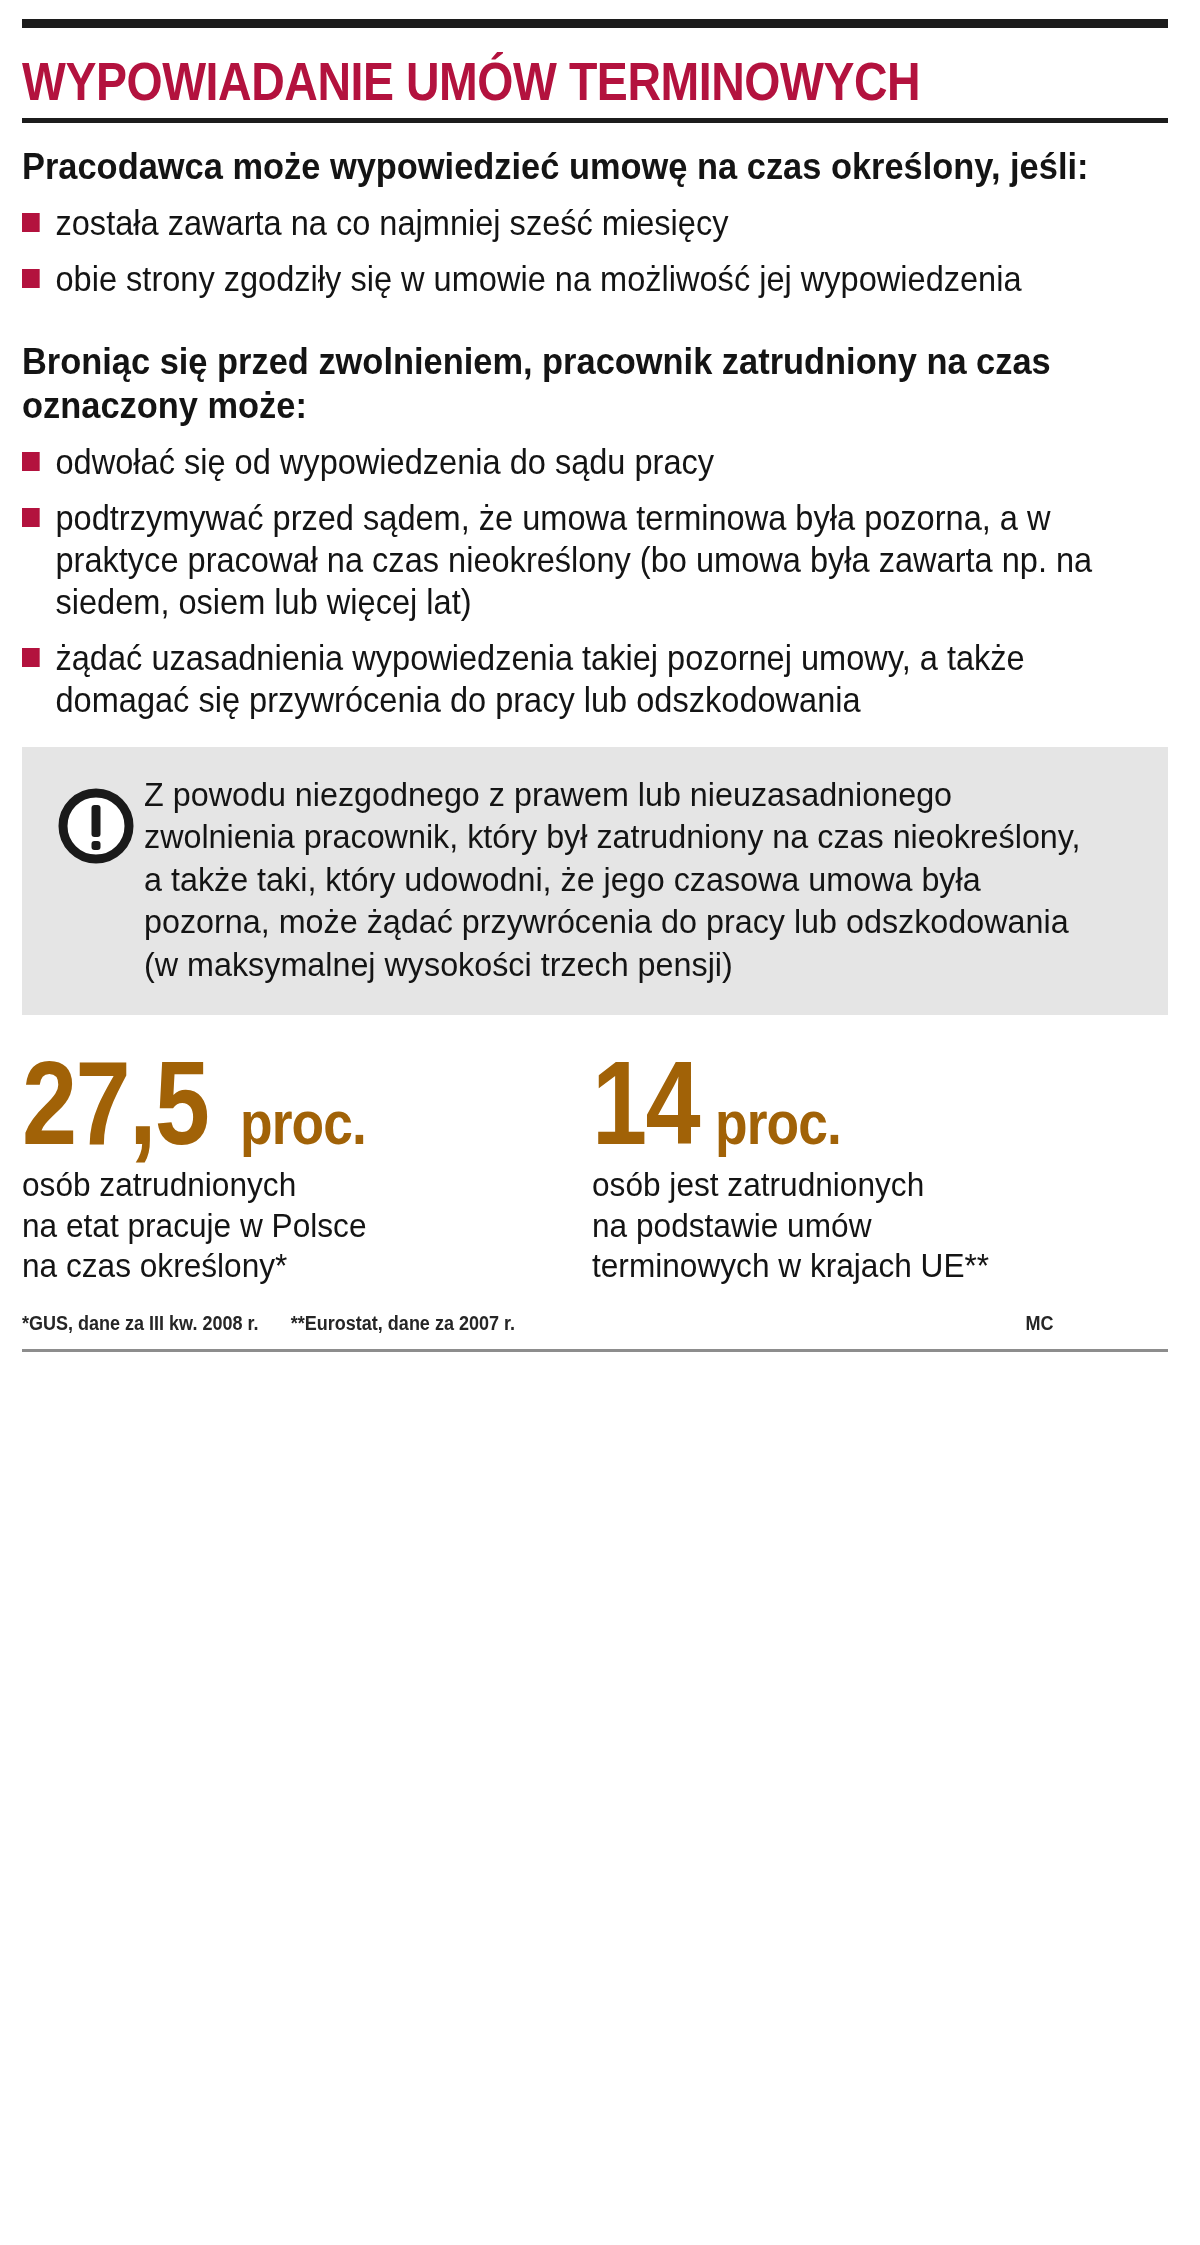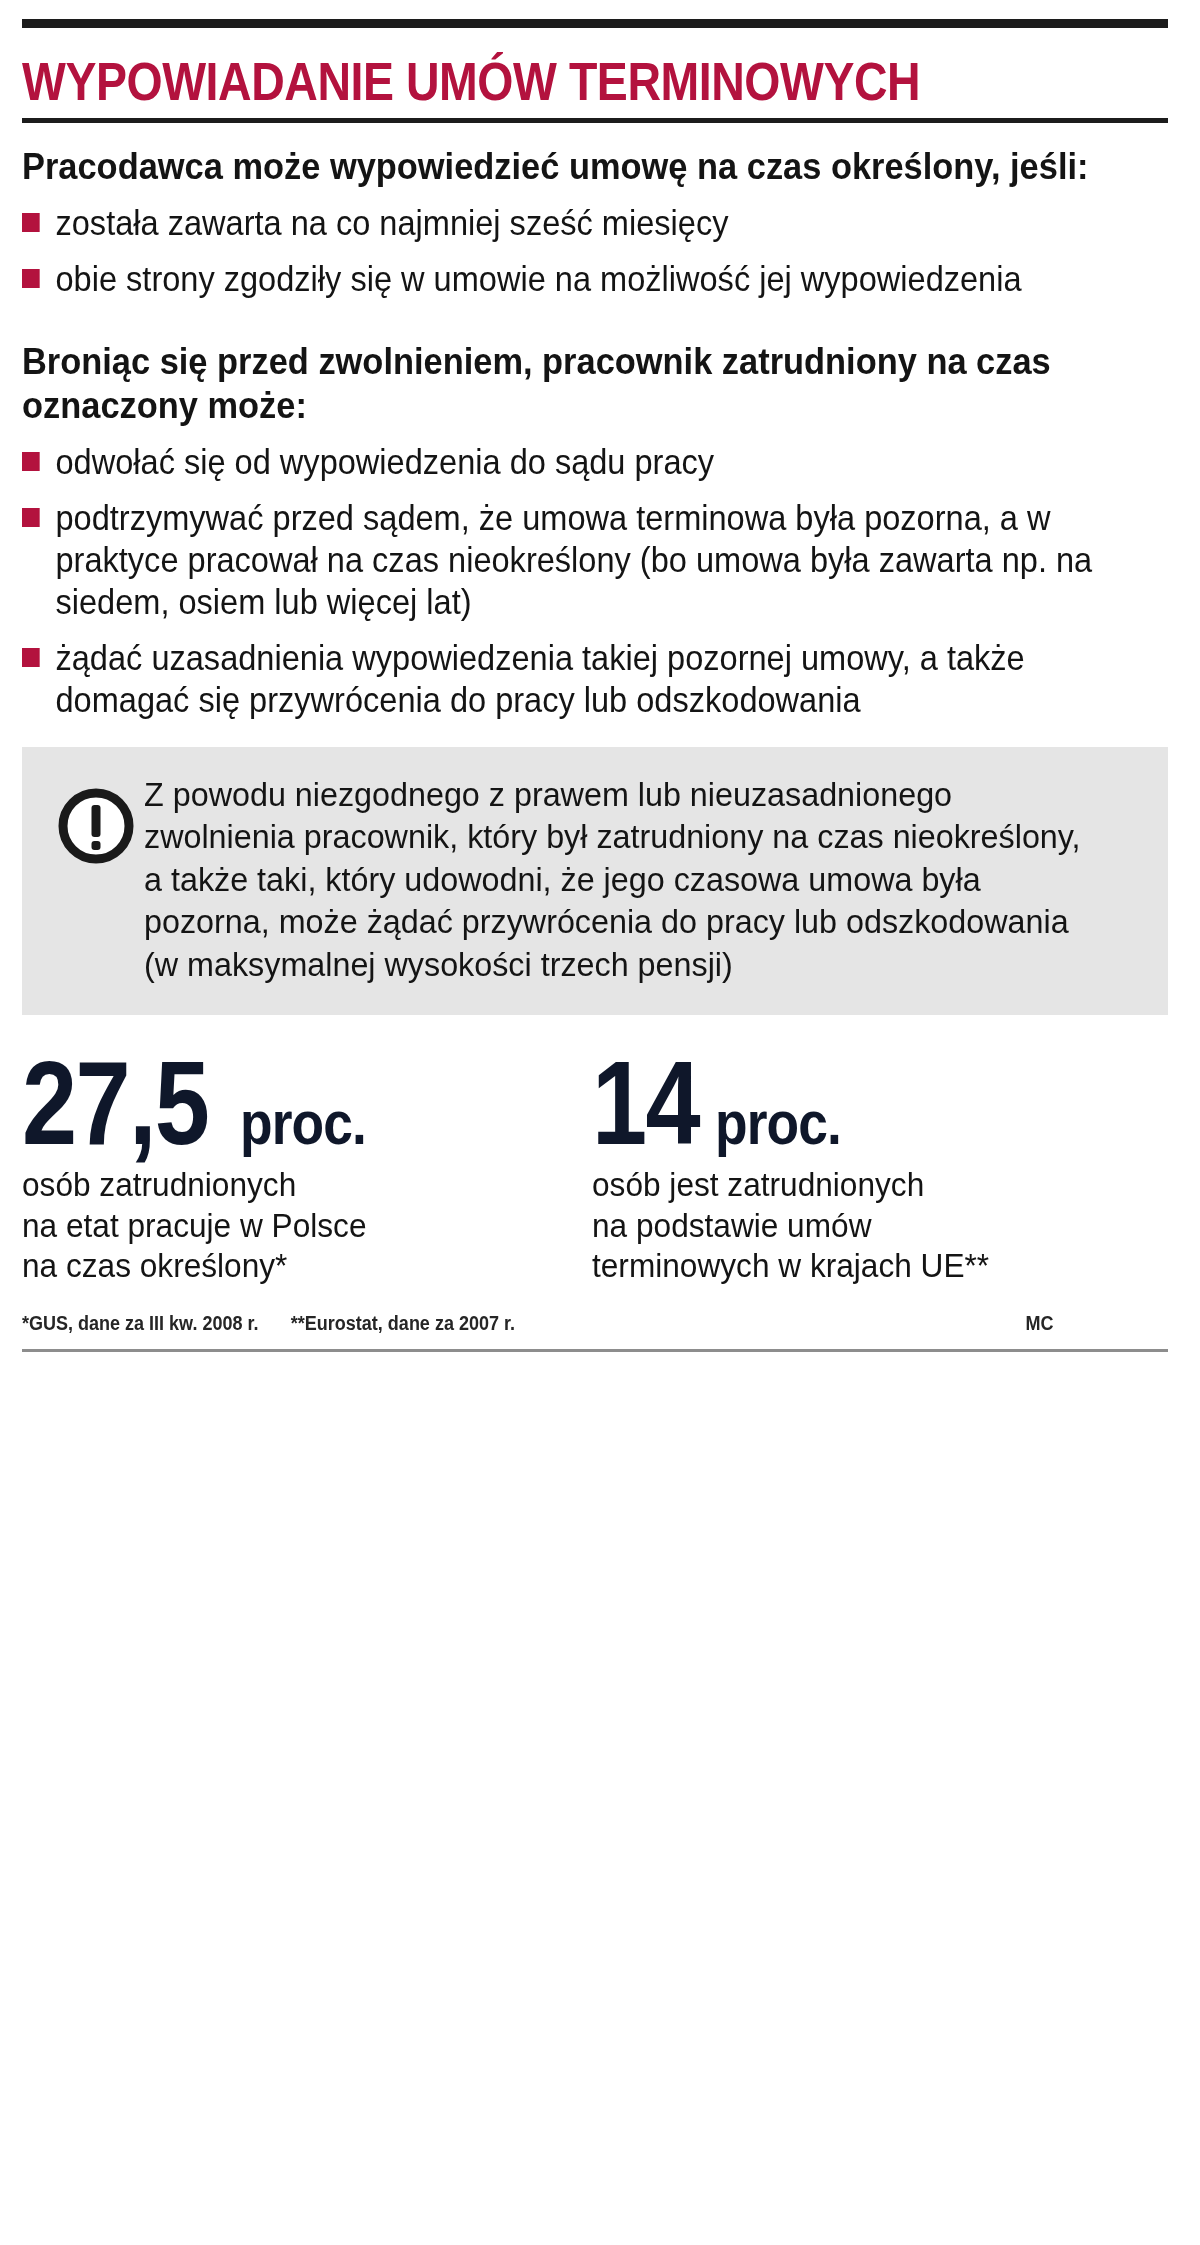--- a/index.html
+++ b/index.html
@@ -140,21 +140,21 @@
     margin-top: 34px;
     width: 1146px;
   }
   .stat {
     width: 570px;
     box-sizing: border-box;
   }
   .stat-number-row {
     display: flex;
     align-items: baseline;
-    color: #0f172a;
+    color: #a16207;
     line-height: 0.92;
   }
   .stat-value {
     font-size: 118px;
     font-weight: 700;
     font-family: "Liberation Sans Narrow", "Liberation Sans", sans-serif;
     transform: scaleX(0.84);
     transform-origin: left bottom;
     letter-spacing: -2px;
   }

